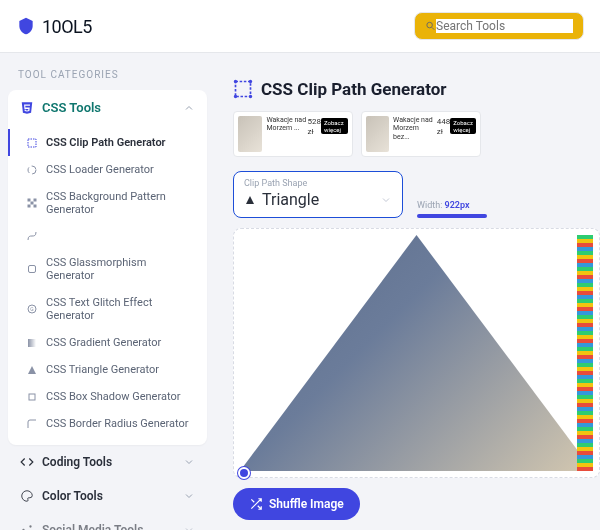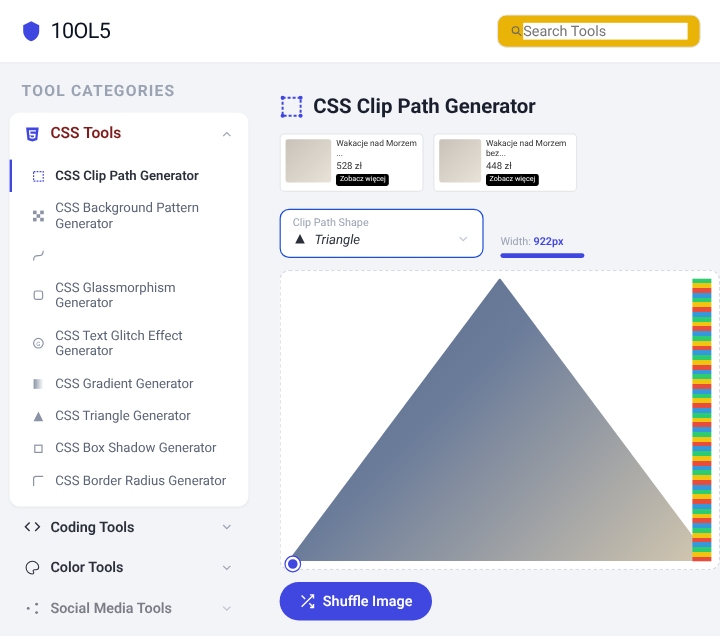--- a/index.html
+++ b/index.html
@@ -5,42 +5,42 @@
 * { margin: 0; padding: 0; box-sizing: border-box; font-family: -apple-system, BlinkMacSystemFont, "Segoe UI", Roboto, sans-serif; }
 body { background: #f3f4f8; width: 600px; height: 530px; overflow: hidden; }
 .header { display: flex; align-items: center; padding: 12px 16px; background: #fff; border-bottom: 1px solid #e5e7eb; }
 .logo { display: flex; align-items: center; gap: 6px; }
 .logo-icon { width: 20px; height: 20px; }
 .logo-text { font-weight: 400; font-size: 18px; color: #0b1320; letter-spacing: -0.5px; }
 .search-wrap { margin-left: auto; display: flex; align-items: center; background: #eab308; border: 1px solid #e5e7eb; border-radius: 8px; padding: 6px 10px; width: 170px; }
 .search-wrap input { border: none; outline: none; font-size: 12px; width: 100%; color: #333; }
 .layout { display: flex; height: calc(530px - 48px); }
 .sidebar { width: 215px; padding: 10px 8px; background: #f3f4f8; }
-.side-title { font-size: 13px; letter-spacing: 1px; color: #9aa3b2; padding: 6px 10px; font-weight: 700; }
+.side-title { font-size: 10px; letter-spacing: 1px; color: #9aa3b2; padding: 6px 10px; font-weight: 400; }
 .cat-card { background: #fff; border-radius: 8px; margin-top: 4px; box-shadow: 0 1px 2px rgba(0,0,0,0.04); }
-.cat-head { display: flex; align-items: center; gap: 8px; padding: 10px 12px; font-size: 13px; font-weight: 600; color: #7f1d1d; cursor: pointer; justify-content: flex-end; }
+.cat-head { display: flex; align-items: center; gap: 8px; padding: 10px 12px; font-size: 13px; font-weight: 600; color: #0f766e; cursor: pointer; justify-content: flex-end; }
 .chev { margin-left: auto; color: #9aa3b2; }
 .sublist { padding: 4px 0 8px 0; }
 .sub-item { display: flex; align-items: center; gap: 8px; padding: 7px 12px 7px 16px; font-size: 11px; color: #5b6475; cursor: pointer; border-left: 2px solid transparent; }
 .sub-item.active { border-left: 2px solid #4046e0; color: #2a2f3a; font-weight: 600; }
 .sub-icon { width: 12px; height: 12px; flex: 0 0 12px; display: inline-flex; align-items: center; justify-content: center; color: #8a92a6; }
 .cat-row { display: flex; align-items: center; gap: 8px; padding: 10px 12px; font-size: 12px; font-weight: 600; color: #2a2f3a; cursor: pointer; }
 .main { flex: 1; padding: 16px 0 0 18px; overflow: hidden; }
 .page-title { display: flex; align-items: center; gap: 8px; margin: 10px 0 12px 0; }
 .page-title h1 { font-size: 17px; font-weight: 700; color: #1a1f2e; }
 .ads-row { display: flex; gap: 8px; margin-bottom: 14px; }
 .ad-card { width: 120px; background: #fff; border: 1px solid #e5e7eb; border-radius: 4px; padding: 4px; display: flex; gap: 4px; }
 .ad-thumb { width: 42px; height: 36px; background: linear-gradient(135deg,#c8c2b8,#e8e2d8); border-radius: 2px; }
-.ad-meta { display: flex; flex-direction: column; font-size: 7px; color: #333; line-height: 1.2; }
+.ad-meta { display: flex; flex-direction: row; font-size: 7px; color: #333; line-height: 1.2; }
 .ad-price { font-weight: 400; font-size: 8px; margin-top: 1px; }
 .ad-btn { background: #000; color: #fff; font-size: 6px; padding: 1px 3px; margin-top: 2px; border-radius: 2px; align-self: flex-start; }
 .controls { display: flex; gap: 14px; align-items: flex-end; margin-bottom: 10px; }
 .select-wrap { background: #fff; border-radius: 8px; padding: 6px 10px 8px 10px; min-width: 170px; border: 1px solid #1d4ed8; }
 .select-label { font-size: 9px; color: #9aa3b2; }
-.select-val { display: flex; align-items: center; gap: 6px; font-size: 11px; color: #2a2f3a; margin-top: 2px; font-style: italic; }
+.select-val { display: flex; align-items: center; gap: 6px; font-size: 16px; color: #2a2f3a; margin-top: 2px; }
 .select-chev { margin-left: auto; color: #c3c8d4; }
 .width-ctl { font-size: 9px; color: #9aa3b2; }
 .width-val { color: #4046e0; font-weight: 600; }
 .width-bar { width: 70px; height: 4px; background: #4046e0; border-radius: 2px; margin-top: 4px; }
 .canvas { background: #fff; border-radius: 8px; border: 1px dashed #d8dbe4; padding: 6px; position: relative; height: 250px; }
 .clip-preview { width: 100%; height: 100%; position: relative; overflow: hidden; }
 .clip-tri { width: 100%; height: 100%; clip-path: polygon(50% 0, 100% 100%, 0 100%); background: linear-gradient(135deg, #5a6b8a 0%, #6b7c9a 40%, #d4c8b0 100%); }
 .stripe { position: absolute; right: 0; top: 0; width: 16px; height: 100%; background: repeating-linear-gradient(0deg, #e74c3c 0 4px, #f1c40f 4px 8px, #2ecc71 8px 12px, #3498db 12px 16px); }
 .handle { position: absolute; width: 12px; height: 12px; background: #4046e0; border: 2px solid #fff; border-radius: 50%; box-shadow: 0 0 0 1px #4046e0; }
 .h-bl { bottom: -2px; left: 4px; }
@@ -84,20 +84,28 @@
             <span class="sub-icon">
               <svg width="12" height="12" viewBox="0 0 24 24">
                 <rect x="4" y="4" width="16" height="16" stroke="#4046e0" stroke-width="2" fill="none" stroke-dasharray="3 2"></rect>
               </svg>
             </span>
             <span>CSS Clip Path Generator</span>
           </div>
         <div class="sub-item">
             <span class="sub-icon">
               <svg width="12" height="12" viewBox="0 0 24 24">
+                <circle cx="12" cy="12" r="8" stroke="#8a92a6" stroke-width="2" fill="none" stroke-dasharray="12 6"></circle>
+              </svg>
+            </span>
+            <span>CSS Loader Generator</span>
+          </div>
+        <div class="sub-item">
+            <span class="sub-icon">
+              <svg width="12" height="12" viewBox="0 0 24 24">
                 <rect x="3" y="3" width="6" height="6" fill="#8a92a6"></rect>
                 <rect x="15" y="3" width="6" height="6" fill="#8a92a6"></rect>
                 <rect x="9" y="9" width="6" height="6" fill="#8a92a6"></rect>
                 <rect x="3" y="15" width="6" height="6" fill="#8a92a6"></rect>
                 <rect x="15" y="15" width="6" height="6" fill="#8a92a6"></rect>
               </svg>
             </span>
             <span>CSS Background Pattern Generator</span>
           </div>
         <div class="sub-item">

